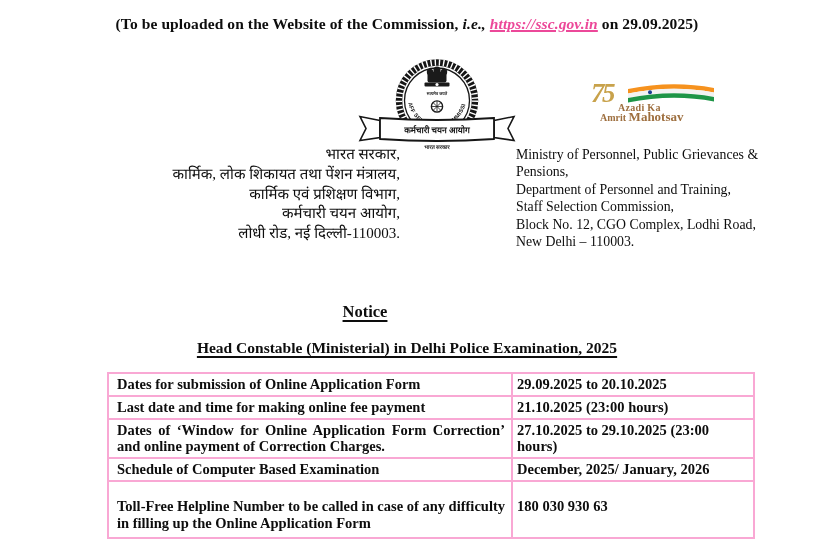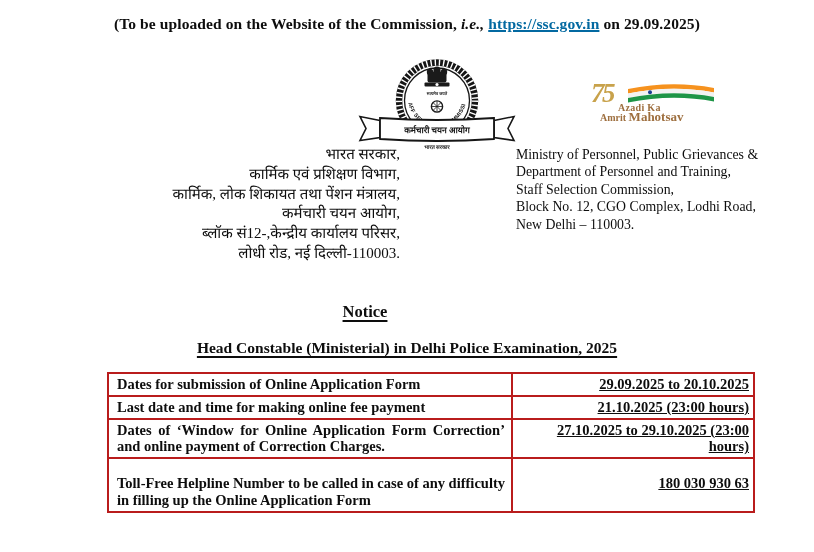--- a/index.html
+++ b/index.html
@@ -13,22 +13,22 @@
     margin:0 auto;
   }
   
   .upload-note{
     position:absolute;top:15px;left:0;width:814px;
     text-align:center;font-size:15.5px;font-weight:bold;
     letter-spacing:.1px;white-space:nowrap;
   }
   .upload-note .ie{font-style:italic;}
   .upload-note a{
-    font-weight:bold;
-    color:#0369a1;text-decoration:underline;
+    font-style:italic;font-weight:bold;
+    color:#ec4899;text-decoration:underline;
     text-decoration-thickness:2px;
   }
   
   .ssc-emblem{position:absolute;left:352px;top:56px;width:170px;height:96px;}
   .azadi-logo{position:absolute;left:592px;top:77px;width:124px;height:45px;}
   
   .addr-hi{
     position:absolute;left:95px;top:145px;width:305px;
     text-align:right;font-size:15px;line-height:19.8px;font-weight:500;
   }
@@ -48,27 +48,27 @@
     position:absolute;top:339px;left:0;width:814px;text-align:center;
     font-size:15.5px;font-weight:bold;
   }
   
   table.sched{
     position:absolute;left:107px;top:372px;
     width:620px;border-collapse:collapse;table-layout:fixed;
     font-size:14.5px;font-weight:bold;line-height:1.16;
   }
   table.sched td{
-    border:2px solid #b91c1c;
+    border:2px solid #f9a8d4;
     vertical-align:middle;
     padding:2px 6px 2px 8px;
     margin-left:25px;
   }
   table.sched td.lbl{width:388px;text-align:justify;}
-  table.sched td.val{width:232px;text-align:right;padding:2px 4px;text-decoration:underline;}
+  table.sched td.val{width:232px;text-align:left;padding:2px 4px;}
   table.sched tr:nth-child(5) td{padding-top:5px;padding-bottom:5px;}
   table.sched tr:last-child td{vertical-align:top;padding-top:16px;}
 </style>
 </head>
 <body>
 
 <div class="page">
 
   <div class="upload-note"><span>(To be uploaded on the Website of the Commission, </span><span class="ie">i.e., </span><a href="#">https://ssc.gov.in</a><span> on 29.09.2025)</span></div>
 
@@ -122,29 +122,29 @@
       <path d="M36,16.5 Q80,7.5 122,15.5 L122,20 Q80,12 36,21 Z" fill="#f2f2f2"></path>
       <circle cx="58" cy="15.2" r="2" fill="#1b3e94"></circle>
       <path d="M36,21 Q80,12 122,20 L122,24.5 Q80,16.5 36,25.5 Z" fill="#1e9547"></path>
     </g>
     <text x="26" y="33.5" font-size="10" font-weight="bold" fill="#9e6f3f" letter-spacing="0.3">Azadi Ka</text>
     <text x="8" y="43.5" font-weight="bold" fill="#9e6f3f"><tspan font-size="10">Amrit </tspan><tspan font-size="13">Mahotsav</tspan></text>
   </svg>
 
   <div class="addr-hi">
     <div>भारत सरकार,</div>
+    <div>कार्मिक, लोक शिकायत तथा पेंशन मंत्रालय,</div>
     <div>कार्मिक एवं प्रशिक्षण विभाग,</div>
-    <div>कार्मिक, लोक शिकायत तथा पेंशन मंत्रालय,</div>
     <div>कर्मचारी चयन आयोग,</div>
-    <div>ब्लॉक सं12-,केन्द्रीय कार्यालय परिसर,</div>
     <div>लोधी रोड, नई दिल्ली-110003.</div>
   </div>
 
   <div class="addr-en">
     <div>Ministry of Personnel, Public Grievances &amp;</div>
+    <div>Pensions,</div>
     <div>Department of Personnel and Training,</div>
     <div>Staff Selection Commission,</div>
     <div>Block No. 12, CGO Complex, Lodhi Road,</div>
     <div>New Delhi – 110003.</div>
   </div>
 
   <div class="notice-heading"><span>Notice</span></div>
   <div class="exam-title"><span>Head Constable (Ministerial) in Delhi Police Examination, 2025</span></div>
 
   <table class="sched">
@@ -155,19 +155,23 @@
       </tr>
       <tr>
         <td class="lbl">Last date and time for making online fee payment</td>
         <td class="val">21.10.2025 (23:00 hours)</td>
       </tr>
       <tr>
         <td class="lbl">Dates of ‘Window for Online Application Form Correction’ and online payment of Correction Charges.</td>
         <td class="val">27.10.2025 to 29.10.2025 (23:00 hours)</td>
       </tr>
       <tr>
+        <td class="lbl">Schedule of Computer Based Examination</td>
+        <td class="val">December, 2025/ January, 2026</td>
+      </tr>
+      <tr>
         <td class="lbl">Toll-Free Helpline Number to be called in case of any difficulty in filling up the Online Application Form</td>
         <td class="val">180 030 930 63</td>
       </tr>
     </tbody>
   </table>
 
 </div>
 
 </body></html>

